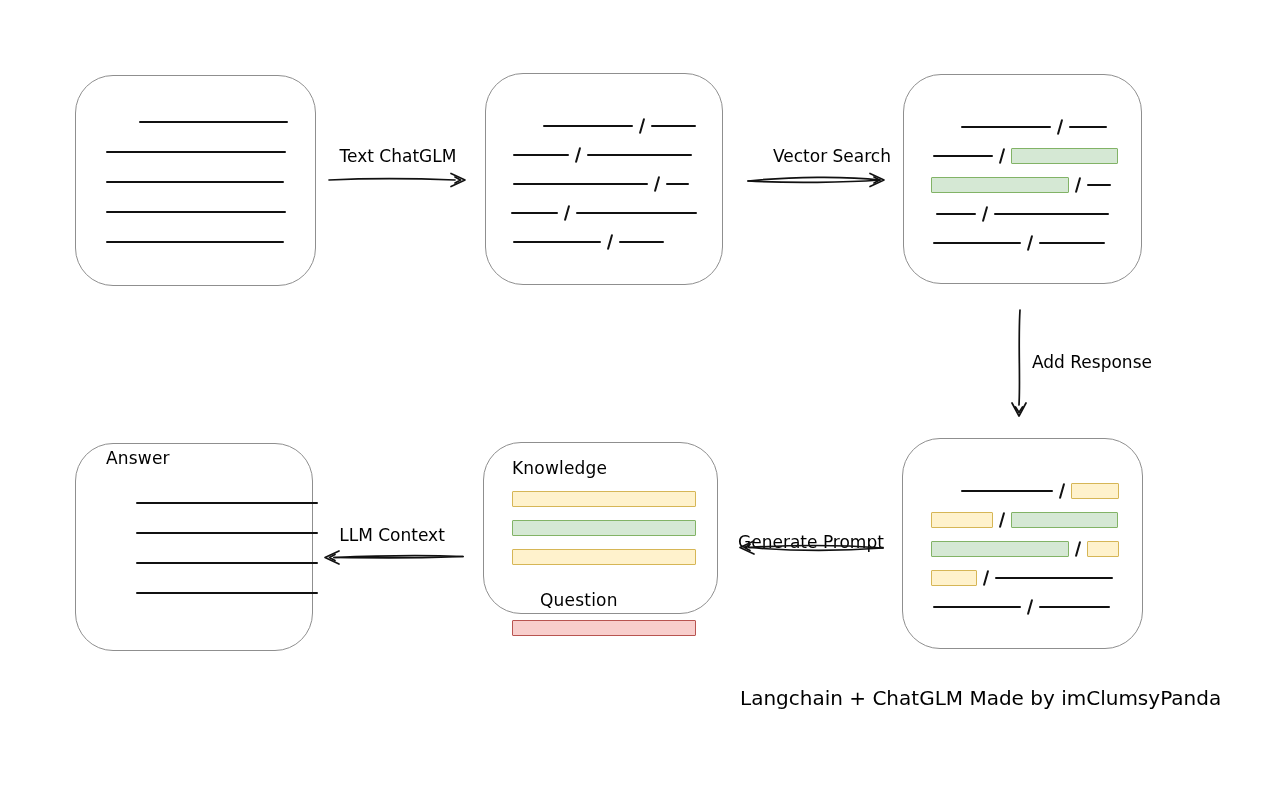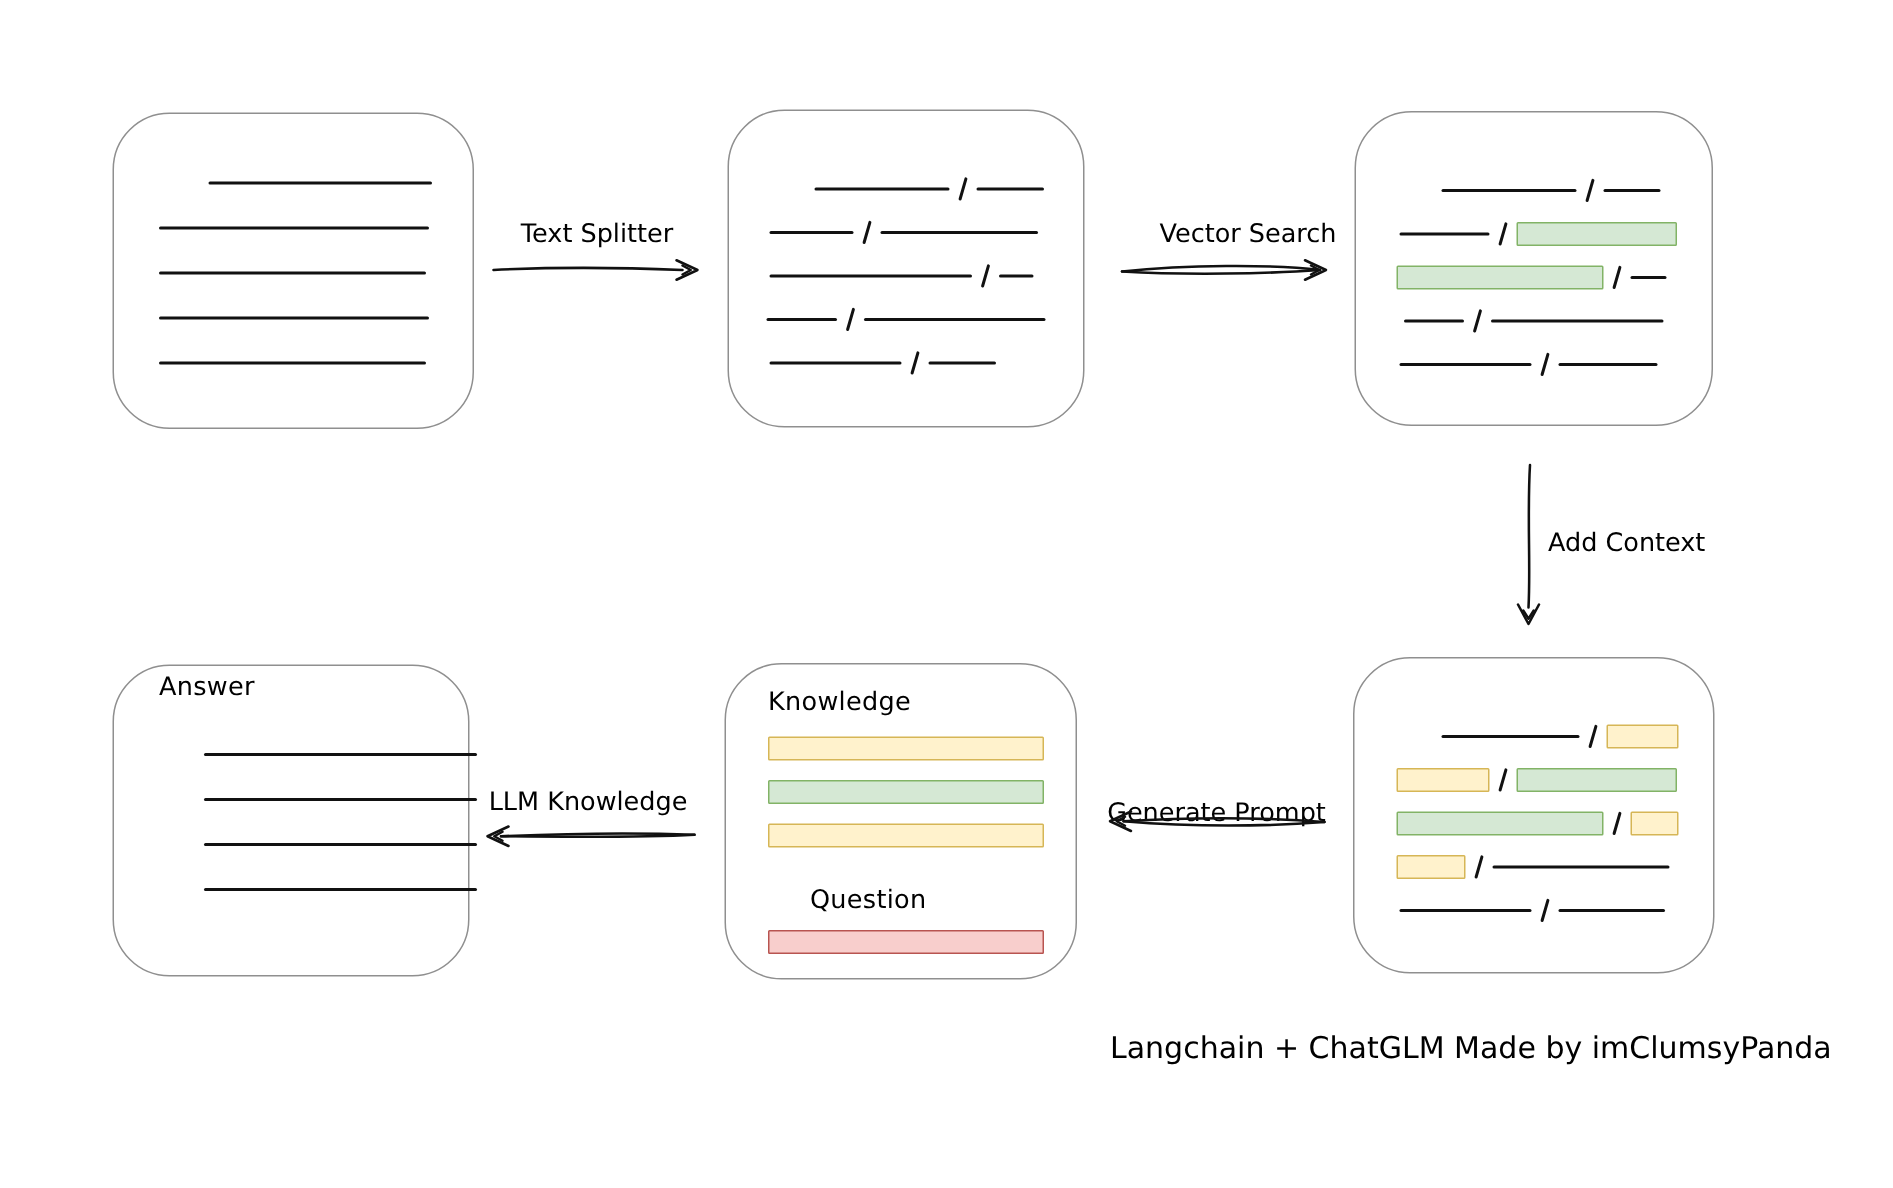--- a/index.html
+++ b/index.html
@@ -16,21 +16,21 @@
     background:var(--bg); overflow:hidden;
   }
   .node-box {
     position:absolute; background:#fff;
     border:1px solid var(--box-stroke); border-radius:38px;
   }
   #document-box { left:75px;  top:75px;  width:241px; height:211px; }
   #chunks-box   { left:485px; top:73px;  width:238px; height:212px; }
   #retrieved-box{ left:903px; top:74px;  width:239px; height:210px; }
   #context-box  { left:902px; top:438px; width:241px; height:211px; }
-  #prompt-box   { left:483px; top:442px; width:235px; height:211px; padding:16px 0 0 28px; }
+  #prompt-box   { left:483px; top:442px; width:235px; height:172px; padding:16px 0 0 28px; }
   #answer-box   { left:75px;  top:443px; width:238px; height:208px; padding:5px 0 0 30px; }
 
   .rows { padding-top:37px; }
   #document-box .rows { padding-top:31px; }
   .chunk-row { display:flex; align-items:center; height:29px; }
   #document-box .chunk-row, #answer-rows .chunk-row { height:30px; }
   #answer-rows { padding-top:0; margin-top:20px; }
 
   .seg { flex:none; display:block; }
   .seg-line { height:2px; background:var(--line); border-radius:1px; }
@@ -232,51 +232,51 @@
           <span class="seg seg-gap" style="width: 30px;"></span>
           <span class="seg seg-line" style="width: 182px;"></span>
         </div>
         <div class="chunk-row">
           <span class="seg seg-gap" style="width: 30px;"></span>
           <span class="seg seg-line" style="width: 182px;"></span>
         </div>
       </div>
   </div>
 
-  <div class="arrow-label" id="text-splitter-label">Text Splitter</div>
+  <div class="arrow-label" id="text-splitter-label">Text ChatGLM</div>
   <svg class="arrow-svg" style="left:327px; top:169px;" width="142" height="22" viewBox="0 0 142 22">
     <path d="M2,11 C42,9 92,9.5 128,11"></path>
     <path d="M124,4.5 L138,11 L124,17.5"></path>
     <path d="M128,8 L133.5,11 L128,14"></path>
   </svg>
 
   <div class="arrow-label" id="vector-search-label">Vector Search</div>
   <svg class="arrow-svg" style="left:746px; top:169px;" width="142" height="22" viewBox="0 0 142 22">
     <path d="M2,12 C45,7.5 100,7 134,11"></path>
     <path d="M2,12 C45,14.5 100,13.5 134,11"></path>
     <path d="M124,4.5 L138,11 L124,17.5"></path>
     <path d="M128,8 L133.5,11 L128,14"></path>
   </svg>
 
-  <div class="arrow-label" id="add-context-label">Add Context</div>
+  <div class="arrow-label" id="add-context-label">Add Response</div>
   <svg class="arrow-svg" style="left:1007px; top:308px;" width="26" height="112" viewBox="0 0 26 112">
     <path d="M13,2 C11,35 13.5,70 12,97"></path>
     <path d="M5,95 L12,108 L19,95"></path>
     <path d="M8.5,99 L12,104.5 L15.5,99"></path>
   </svg>
 
   <div class="arrow-label" id="generate-prompt-label">Generate Prompt</div>
   <svg class="arrow-svg" style="left:736px; top:538px;" width="150" height="22" viewBox="0 0 150 22">
     <path d="M147,10 C100,6.5 55,7 13,9.5"></path>
     <path d="M147,10 C100,13.5 55,13 13,9.5"></path>
     <path d="M18,3 L4,9.5 L18,16"></path>
     <path d="M14,6.5 L8.5,9.5 L14,12.5"></path>
   </svg>
 
-  <div class="arrow-label" id="llm-response-label">LLM Knowledge</div>
+  <div class="arrow-label" id="llm-response-label">LLM Context</div>
   <svg class="arrow-svg" style="left:320px; top:548px;" width="146" height="20" viewBox="0 0 146 20">
     <path d="M143,8.5 C105,7 60,7.5 14,9.5"></path>
     <path d="M143,8.5 C105,10.5 60,10 14,9.5"></path>
     <path d="M19,3 L5,9.5 L19,16"></path>
     <path d="M15,6.5 L9.5,9.5 L15,12.5"></path>
   </svg>
 
   <div class="caption">Langchain + ChatGLM Made by imClumsyPanda</div>
 
 </div>

